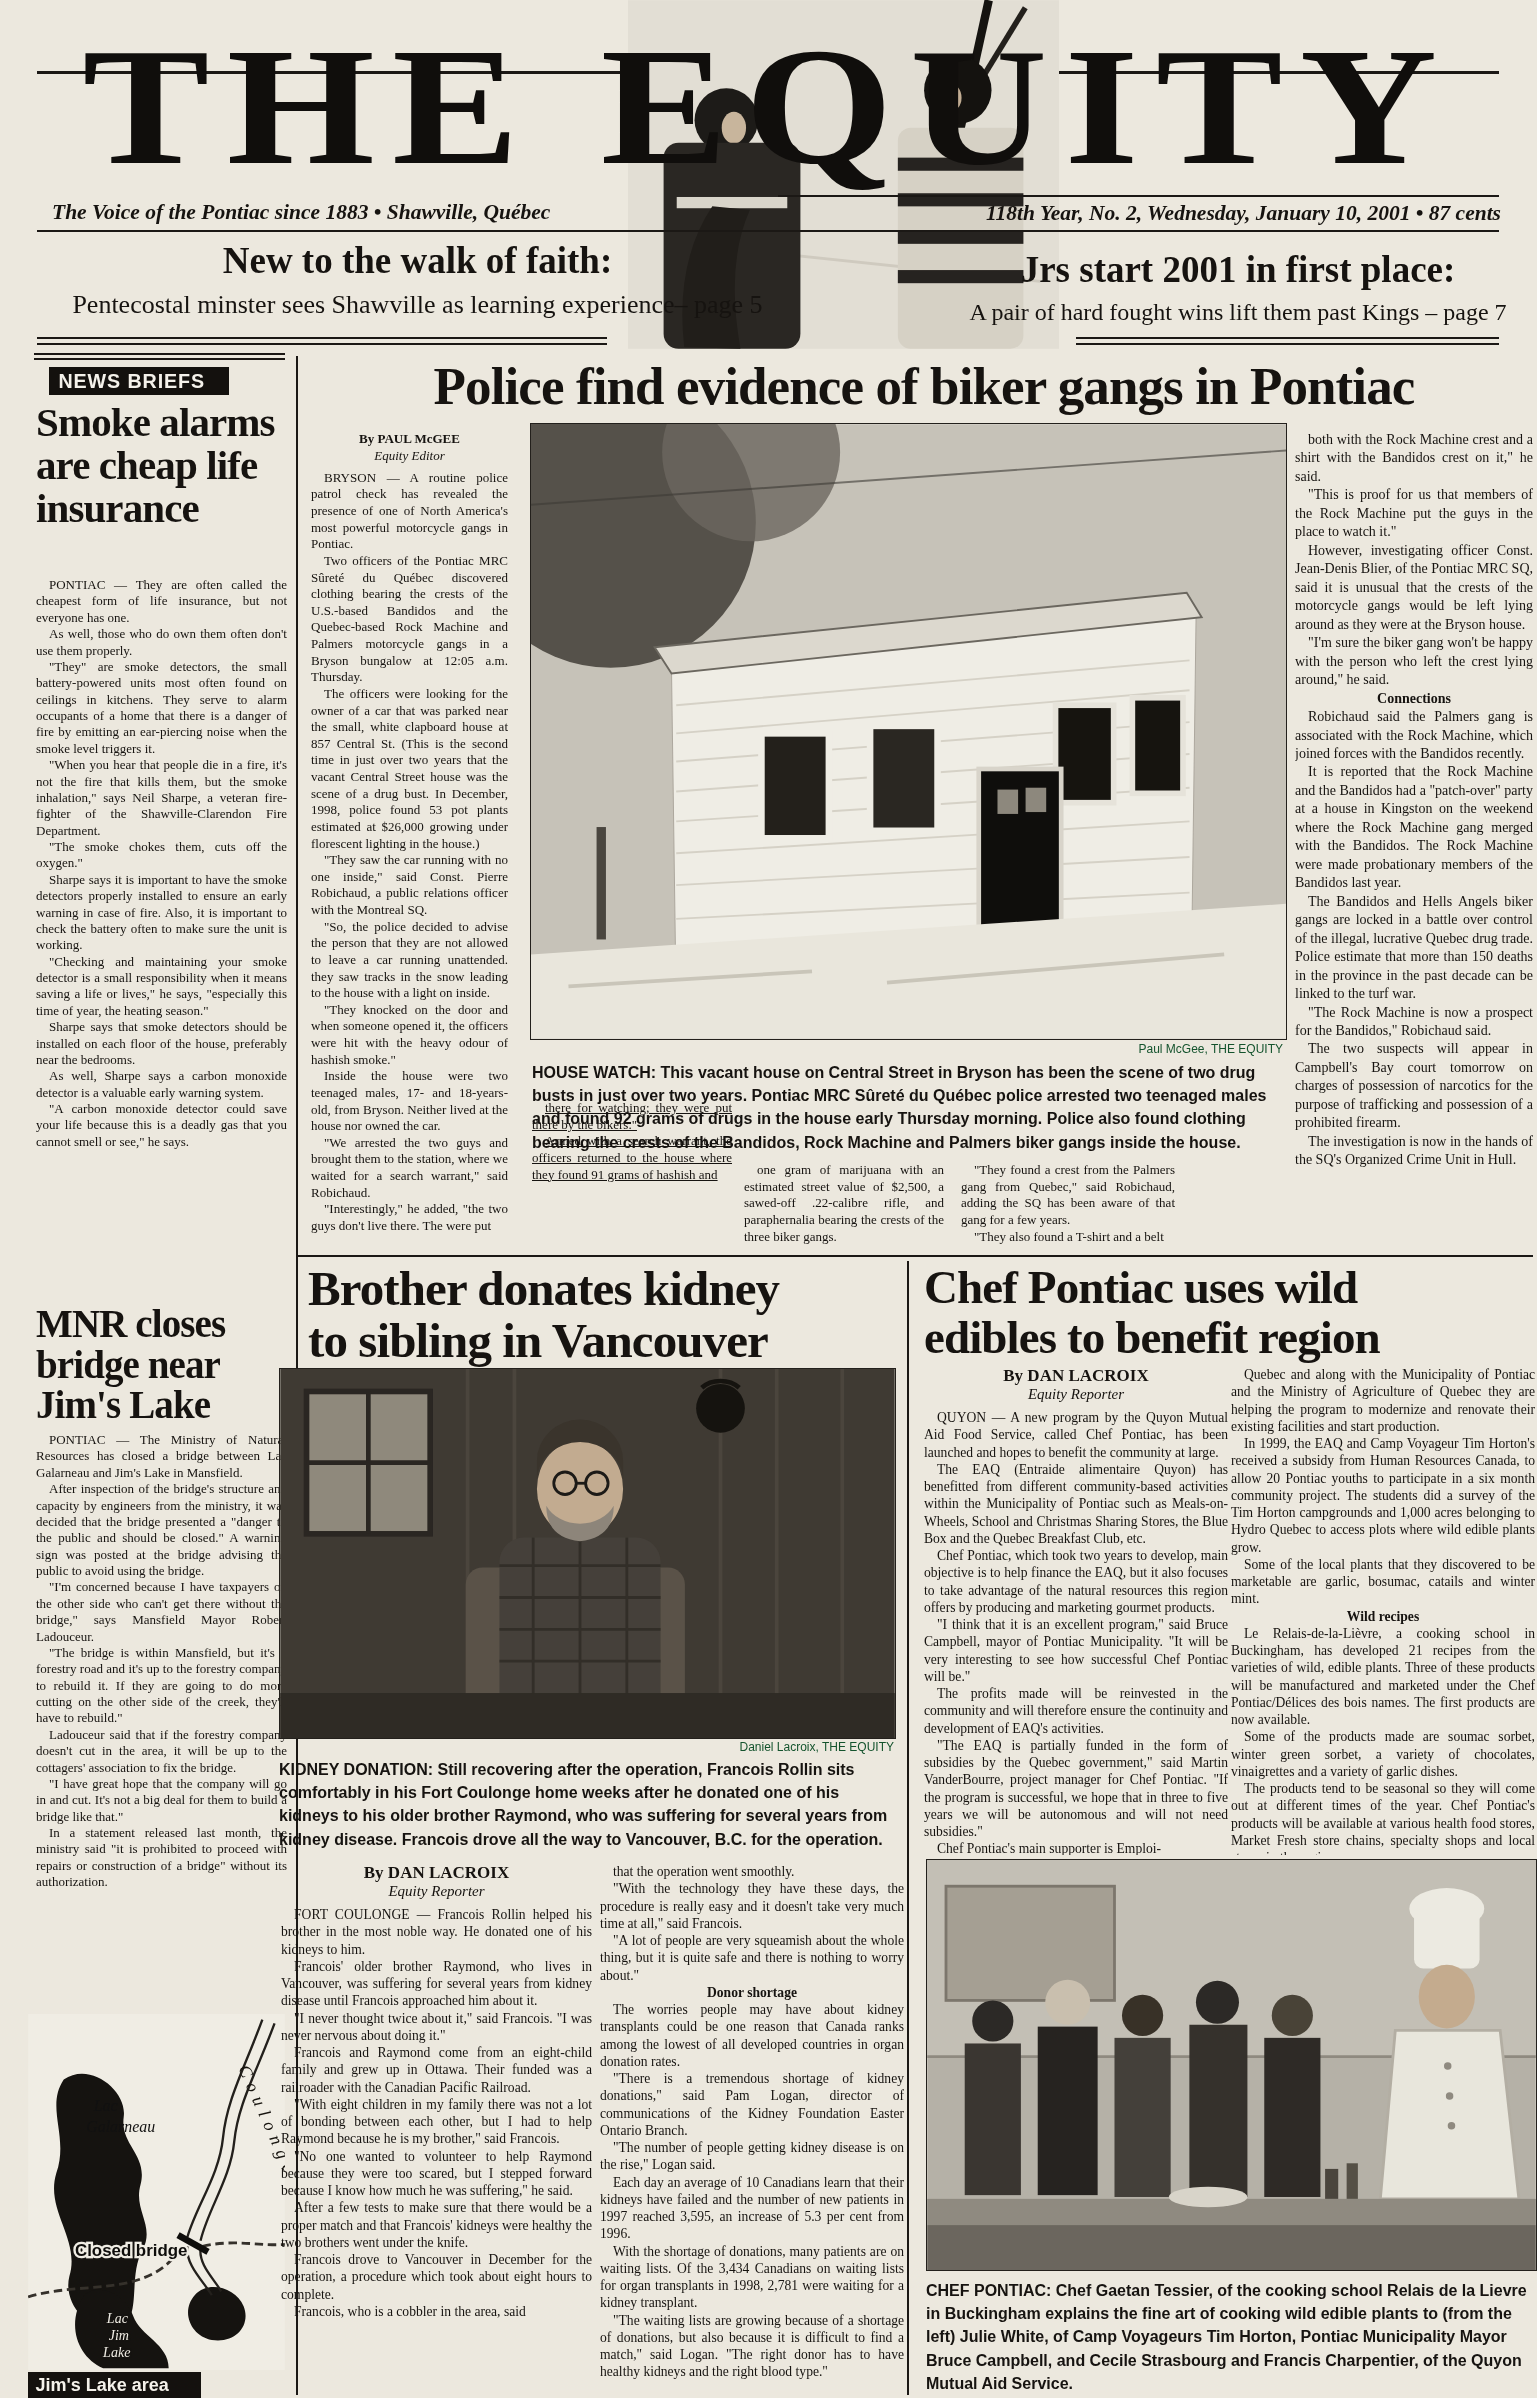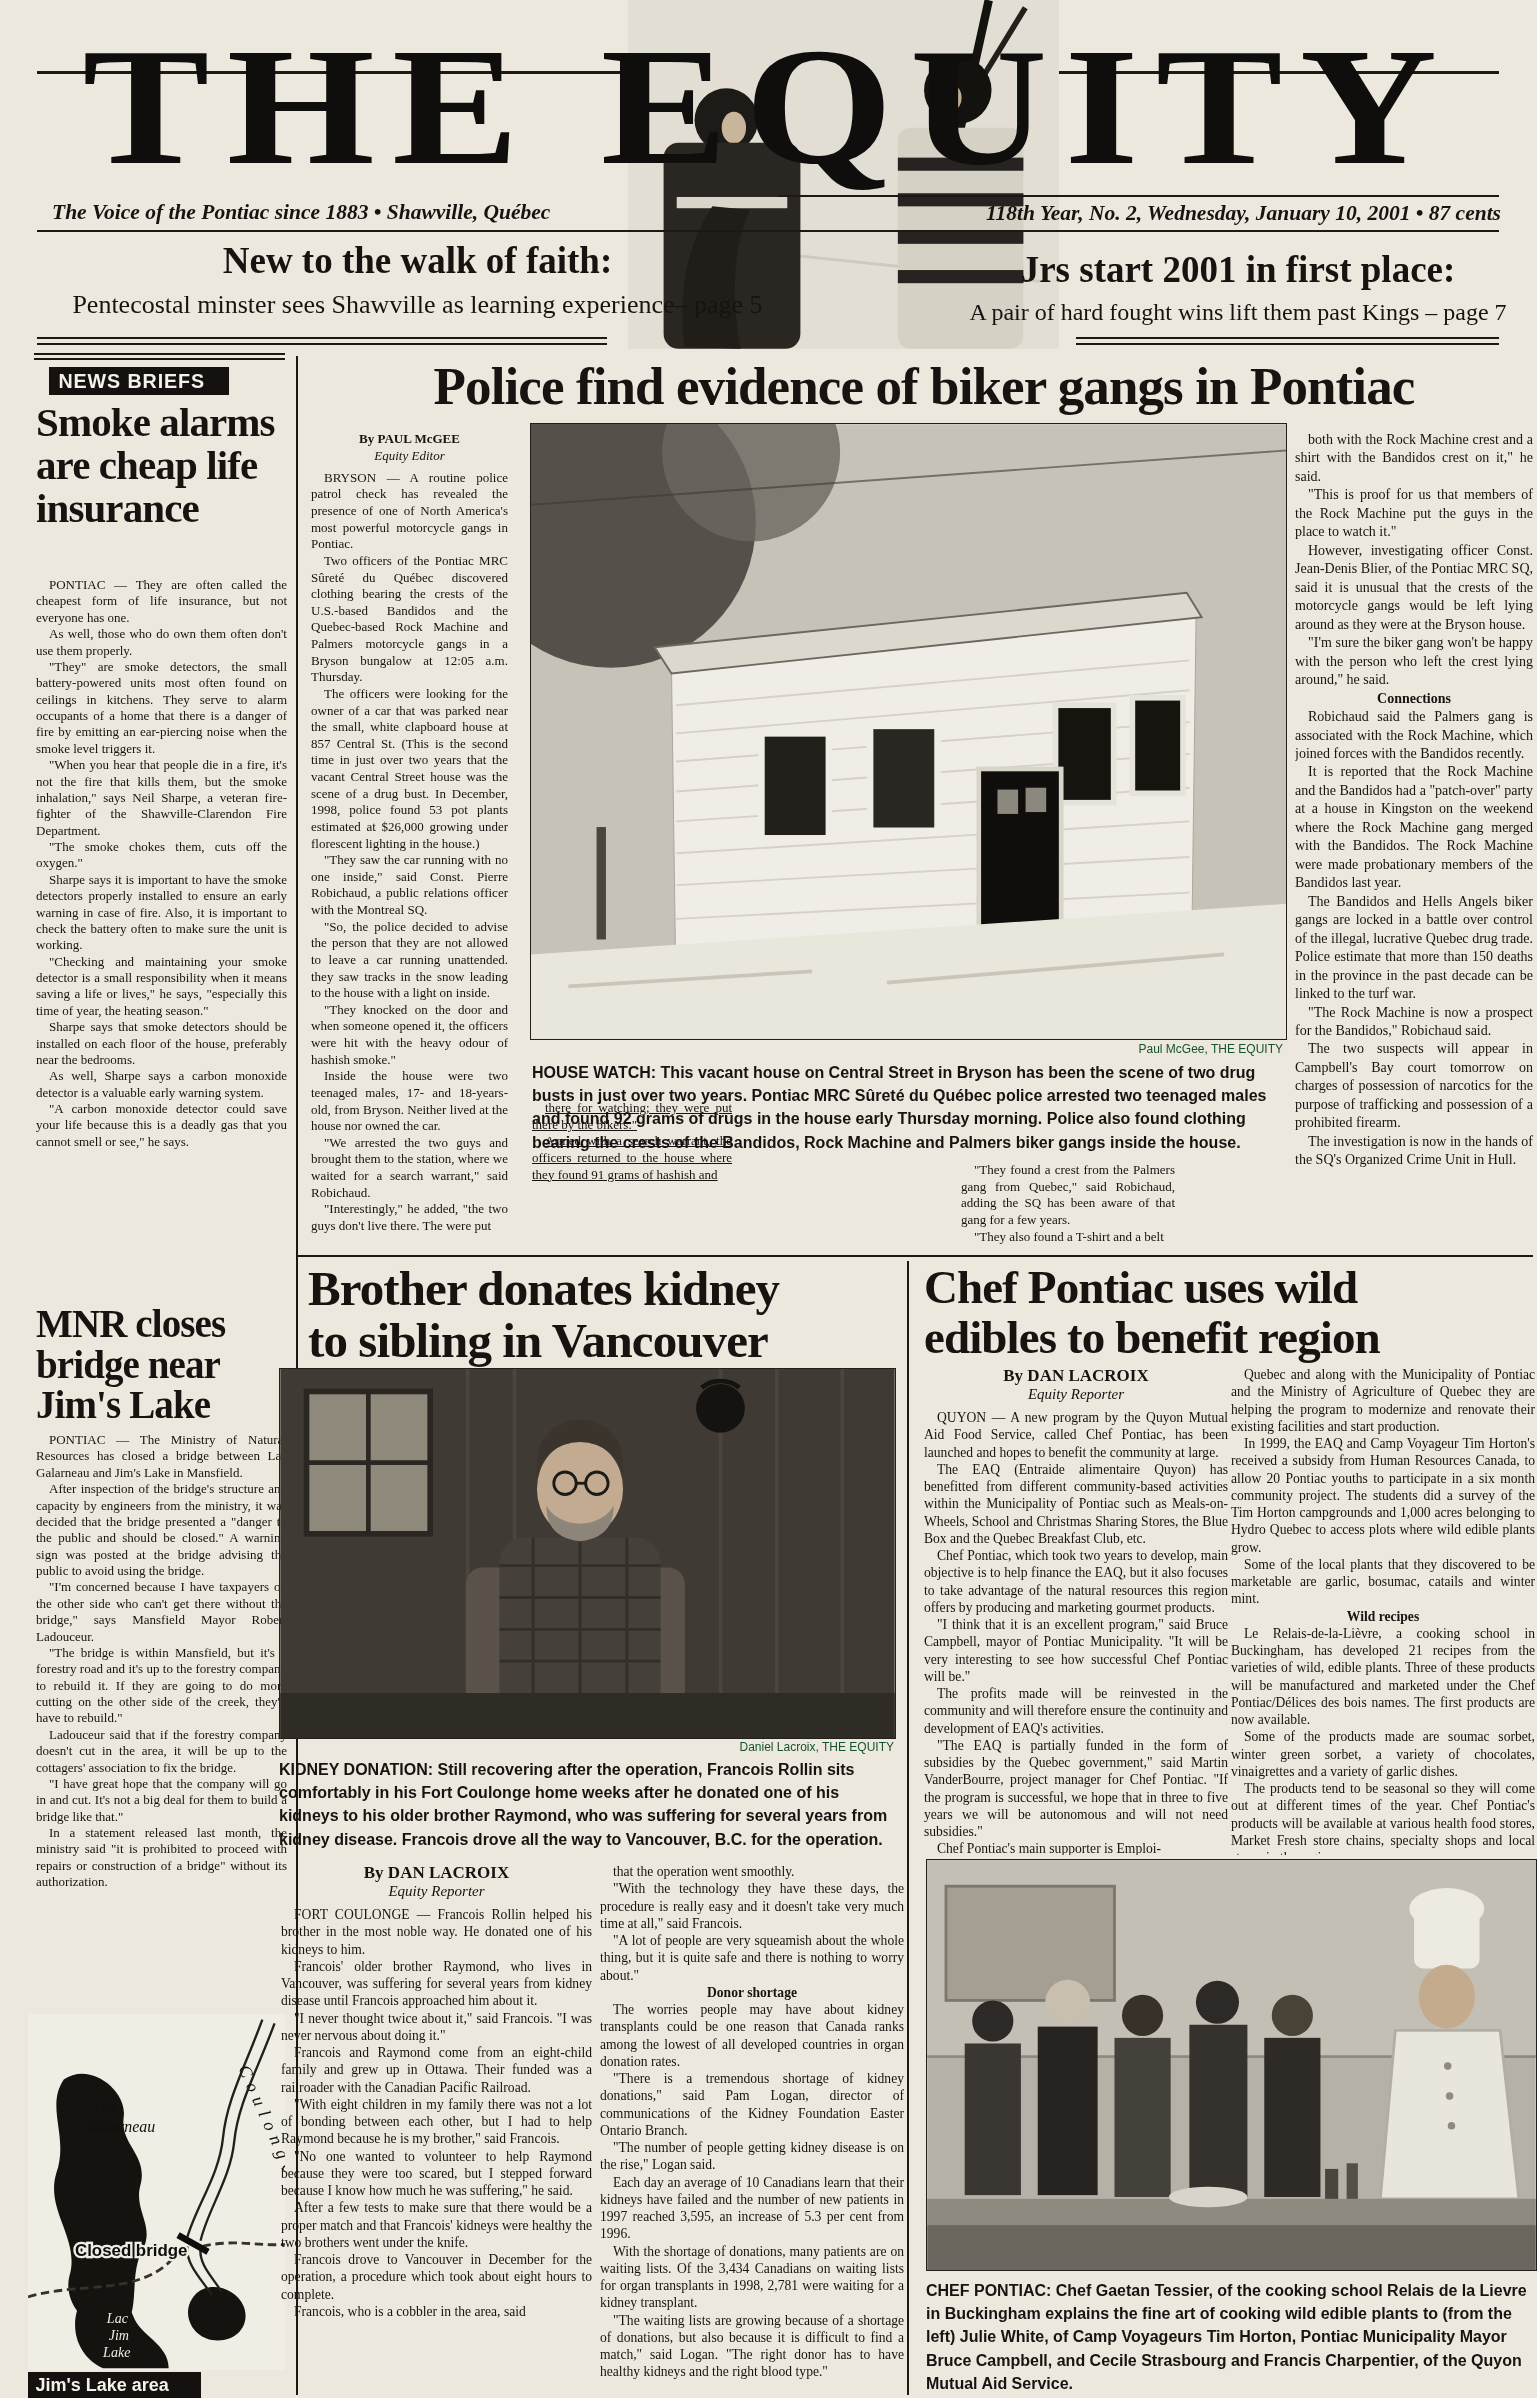--- a/index.html
+++ b/index.html
@@ -191,20 +191,23 @@
       <rect x="70" y="430" width="10" height="120" fill="#4a463f"></rect>
     </svg>
   </div>
   <div class="abs credit" style="left:530px;top:1042px;width:753px;">Paul McGee, THE EQUITY</div>
   <div class="abs caption" style="left:532px;top:1061px;width:742px;">HOUSE WATCH: This vacant house on Central Street in Bryson has been the scene of two drug busts in just over two years. Pontiac MRC Sûreté du Québec police arrested two teenaged males and found 92 grams of drugs in the house early Thursday morning. Police also found clothing bearing the crests of the Bandidos, Rock Machine and Palmers biker gangs inside the house.</div>
 
   <div class="abs cols strip-col" style="left:532px;top:1100px;width:200px;height:92px;text-decoration:underline;">
       <p class="para">there for watching; they were put there by the bikers."</p>
       <p class="para">Armed with a search warrant, the officers returned to the house where they found 91 grams of hashish and</p>
     </div>
+  <div class="abs cols strip-col" style="left:744px;top:1162px;width:200px;height:92px;">
+      <p class="para">one gram of marijuana with an estimated street value of $2,500, a sawed-off .22-calibre rifle, and paraphernalia bearing the crests of the three biker gangs.</p>
+    </div>
   <div class="abs cols strip-col" style="left:961px;top:1162px;width:214px;height:92px;">
       <p class="para">"They found a crest from the Palmers gang from Quebec," said Robichaud, adding the SQ has been aware of that gang for a few years.</p>
       <p class="para">"They also found a T-shirt and a belt</p>
     </div>
 
   <div class="abs cols pol-col2" style="left:1295px;top:431px;width:238px;height:823px;">
       <p class="para">both with the Rock Machine crest and a shirt with the Bandidos crest on it," he said.</p>
       <p class="para">"This is proof for us that members of the Rock Machine put the guys in the place to watch it."</p>
       <p class="para">However, investigating officer Const. Jean-Denis Blier, of the Pontiac MRC SQ, said it is unusual that the crests of the motorcycle gangs would be left lying around as they were at the Bryson house.</p>
       <p class="para">"I'm sure the biker gang won't be happy with the person who left the crest lying around," he said.</p>

